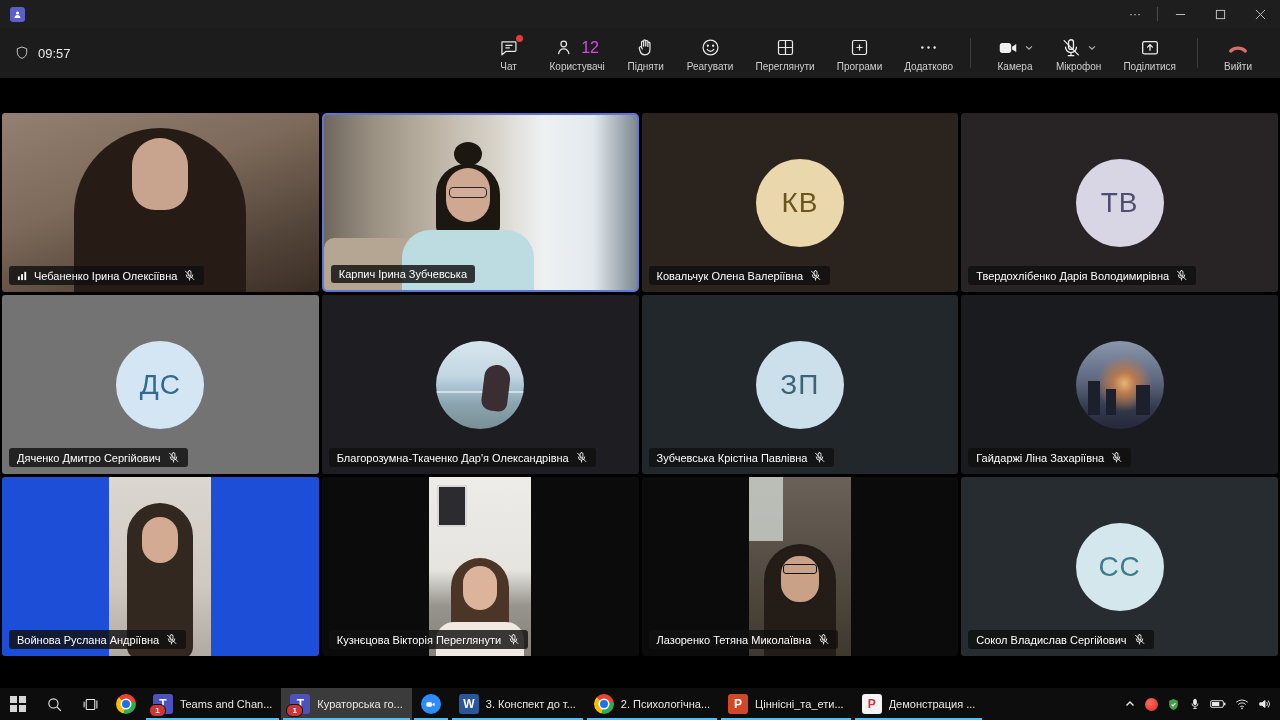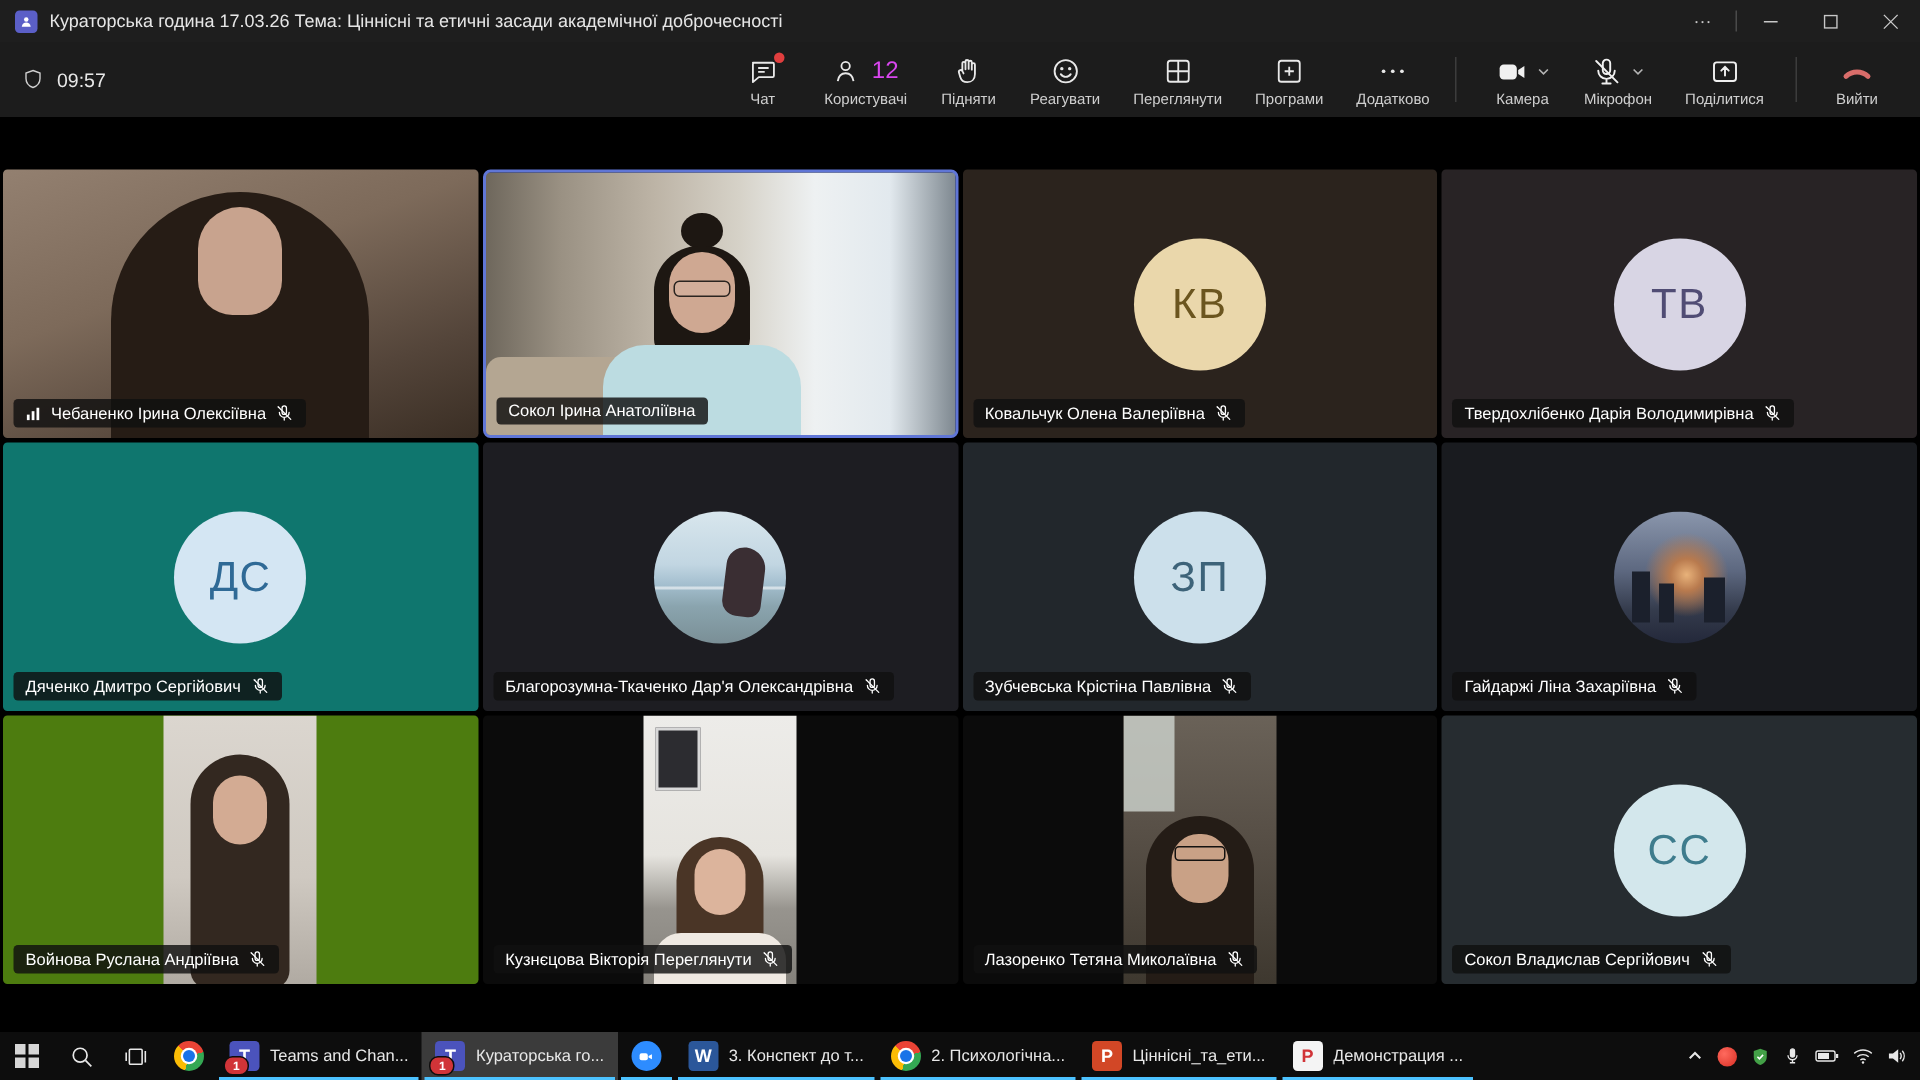--- a/index.html
+++ b/index.html
@@ -56,33 +56,33 @@
   .t0 .face{position:absolute;bottom:82px;left:50%;transform:translateX(-50%);width:56px;height:72px;
             border-radius:28px 28px 23px 23px;background:#c8a38e;}
   .t1{background:linear-gradient(90deg,#6e675c 0%,#9a9183 16%,#bdb4a6 36%,#d6d2c8 54%,#eef1f2 70%,#e2e9ee 86%,#7e8890 100%);}
   .t1 .sofa{position:absolute;bottom:0;left:0;width:118px;height:52px;background:#b4a692;border-radius:10px 10px 0 0;}
   .t1 .bun{position:absolute;bottom:124px;left:46%;transform:translateX(-50%);width:28px;height:24px;background:#1d1712;border-radius:50%;z-index:1;}
   .t1 .hair{position:absolute;bottom:52px;left:46%;transform:translateX(-50%);width:64px;height:74px;background:#1d1712;border-radius:30px 30px 12px 12px;z-index:1;}
   .t1 .shirt{position:absolute;bottom:0;left:46%;transform:translateX(-50%);width:132px;height:60px;background:#bcdce1;border-radius:28px 28px 0 0;z-index:2;}
   .t1 .face{position:absolute;bottom:68px;left:46%;transform:translateX(-50%);width:44px;height:54px;background:#cfa892;border-radius:22px;z-index:3;}
   .t1 .glasses{position:absolute;bottom:92px;left:46%;transform:translateX(-50%);width:36px;height:9px;
                border:1.5px solid #2a2420;border-radius:4px;z-index:4;background:rgba(255,255,255,.08);}
-  .t2{background:#2b231d}.t3{background:#282325}.t4{background:#0f766e}
+  .t2{background:#2b231d}.t3{background:#282325}.t4{background:#737373}
   .t5{background:#1d1d22}.t6{background:#22272c}.t7{background:#191b1f}.t11{background:#262c30}
   .pav5{background:linear-gradient(180deg,#d8e6ed 0%,#c2d6e2 40%,#a4bfcf 55%,#8aa4ae 72%,#7a8f96 100%);}
   .pav5 .rail{position:absolute;left:0;right:0;top:57%;height:2px;background:rgba(255,255,255,.55);}
   .pav5 .fig{position:absolute;right:15px;top:24px;width:26px;height:46px;background:#3a2e33;
              border-radius:12px 14px 8px 10px;transform:rotate(7deg);}
   .pav7{background:radial-gradient(circle at 55% 48%,#e8b27a 0%,#b87a4e 16%,rgba(0,0,0,0) 42%),
                linear-gradient(180deg,#8a96ac 0%,#5d6880 45%,#343b4c 75%,#23283a 100%);}
   .pav7 .b1,.pav7 .b2,.pav7 .b3{position:absolute;bottom:14px;background:#1b202c;}
   .pav7 .b1{left:12px;width:12px;height:34px;}
   .pav7 .b2{left:30px;width:10px;height:26px;}
   .pav7 .b3{right:14px;width:14px;height:30px;}
-  .t8{background:#4d7c0f}.t9{background:#0b0b0b}.t10{background:#0b0b0b}
+  .t8{background:#1d4ed8}.t9{background:#0b0b0b}.t10{background:#0b0b0b}
   .t8 .strip{background:linear-gradient(180deg,#dbd6cf 0%,#cfc9c1 60%,#b0aaa2 100%);}
   .t8 .hair{position:absolute;top:26px;left:50%;transform:translateX(-50%);width:66px;height:156px;background:#332820;border-radius:33px 33px 12px 12px;}
   .t8 .face{position:absolute;top:40px;left:50%;transform:translateX(-50%);width:36px;height:46px;background:#d3ab93;border-radius:18px;}
   .t9 .strip{background:linear-gradient(180deg,#edece9 0%,#e6e4df 52%,#97948e 72%,#84817b 100%);}
   .t9 .frame{position:absolute;top:8px;left:8px;width:30px;height:42px;background:#2c2c30;border:2px solid #d8d8d8;box-sizing:border-box;}
   .t9 .hair{position:absolute;bottom:0;left:50%;transform:translateX(-50%);width:58px;height:98px;background:#4a3526;border-radius:29px 29px 0 0;z-index:1;}
   .t9 .shirt{position:absolute;bottom:0;left:50%;transform:translateX(-50%);width:88px;height:34px;background:#efe9e2;border-radius:18px 18px 0 0;z-index:2;}
   .t9 .face{position:absolute;bottom:46px;left:50%;transform:translateX(-50%);width:34px;height:44px;background:#dcb49c;border-radius:17px;z-index:3;}
   .t10 .strip{background:linear-gradient(180deg,#6a6258 0%,#574f46 45%,#3e382f 100%);}
   .t10 .win{position:absolute;top:0;left:0;width:34px;height:64px;background:#cfd6cf;opacity:.8;}
@@ -130,21 +130,20 @@
 
 <div class="app">
 
   <div class="titlebar">
     <span class="tb-appicon">
       <svg width="9" height="9" viewBox="0 0 24 24">
           <circle cx="12" cy="8" r="4" fill="#fff"></circle>
           <path d="M4 21c.8-5 4-7.5 8-7.5s7.2 2.5 8 7.5z" fill="#fff"></path>
         </svg>
     </span>
-    <span class="tb-title">Кураторська година 17.03.26 Тема: Ціннісні та етичні засади академічної доброчесності</span>
     <div class="tb-controls">
       <span class="tb-btn">···</span>
       <span class="tb-sep"></span>
       <span class="tb-btn">
         <svg width="11" height="11" viewBox="0 0 12 12">
             <path d="M1 6h10" stroke="#c8c8c8" stroke-width="1"></path>
           </svg>
       </span>
       <span class="tb-btn">
         <svg width="11" height="11" viewBox="0 0 12 12">
@@ -308,21 +307,21 @@
       </div>
 
       <div class="tile t1 speaking">
         <div class="sofa"></div>
         <div class="bun"></div>
         <div class="hair"></div>
         <div class="shirt"></div>
         <div class="face"></div>
         <div class="glasses"></div>
         <div class="pill">
-          <span>Сокол Ірина Анатоліївна</span>
+          <span>Карпич Ірина Зубчевська</span>
         </div>
       </div>
 
       <div class="tile t2">
         <div class="avatar" style="background:#ead7ab;color:#6b551f">КВ</div>
         <div class="pill">
           <span>Ковальчук Олена Валеріївна</span>
           <svg width="13" height="13" viewBox="0 0 24 24" fill="none" stroke="#fff" stroke-width="1.6" stroke-linecap="round">
               <rect x="9.3" y="3" width="5.4" height="10.5" rx="2.7"></rect>
               <path d="M6 11a6 6 0 0 0 12 0M12 17.2v3.2"></path>

